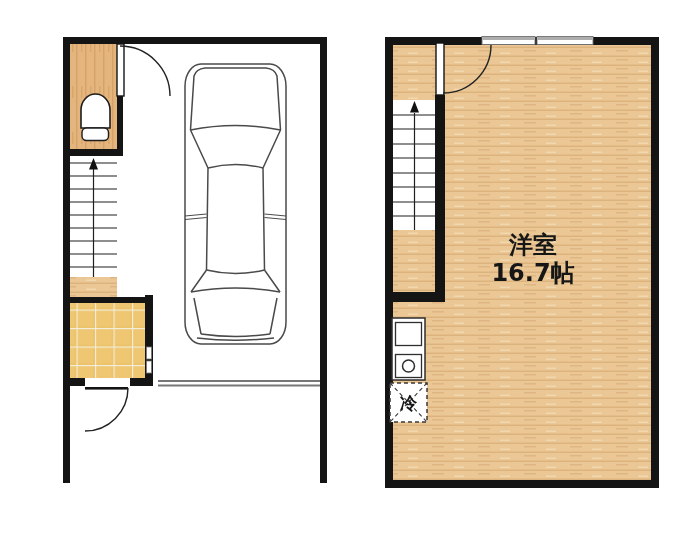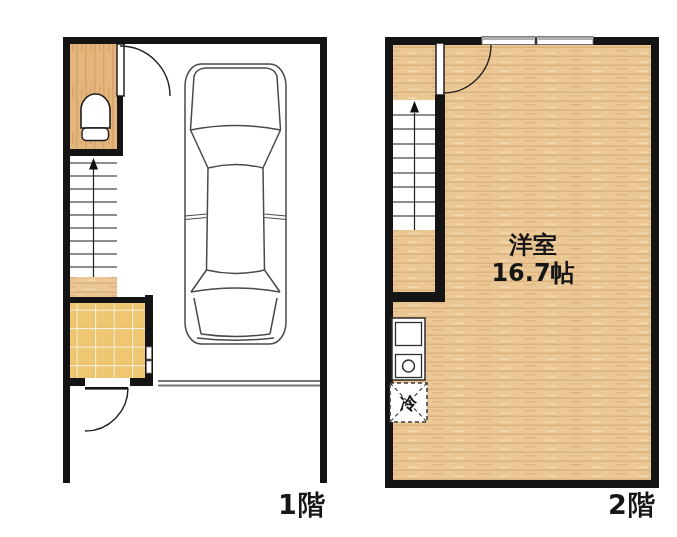--- a/index.html
+++ b/index.html
@@ -165,15 +165,13 @@
     <g>
       <rect x="10" y="353" width="37" height="39" fill="#ffffff" stroke="#3a3a3a" stroke-width="1.5" stroke-dasharray="4 3"></rect>
       <path d="M10 353 L47 392 M47 353 L10 392" stroke="#3a3a3a" stroke-width="1.1" stroke-dasharray="4 3" fill="none"></path>
       <text x="28.5" y="379" text-anchor="middle" font-size="17" font-weight="bold" fill="#161616">冷</text>
     </g>
 
     <text x="153" y="223" text-anchor="middle" font-size="24" font-weight="bold" fill="#161616">洋室</text>
     <text x="153" y="251" text-anchor="middle" font-size="24" font-weight="bold" fill="#161616">16.7帖</text>
   </svg>
 
-  <div class="floor-label" id="floor1-label">1階</div>
-  <div class="floor-label" id="floor2-label">2階</div>
 </div>
 
 </body></html>

